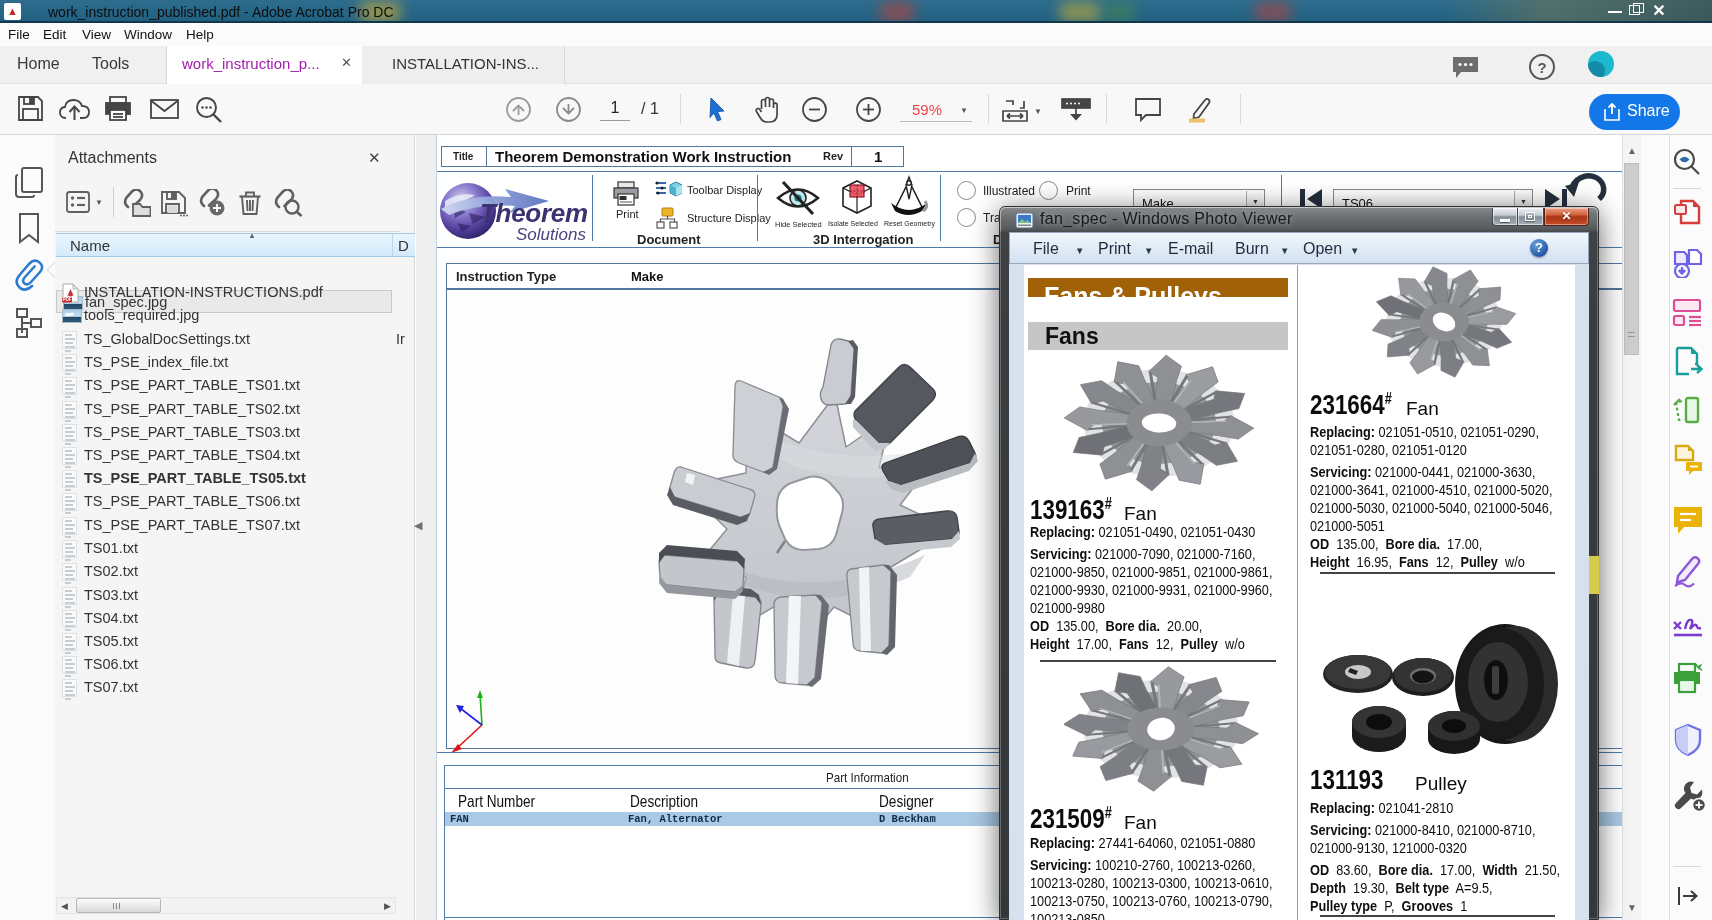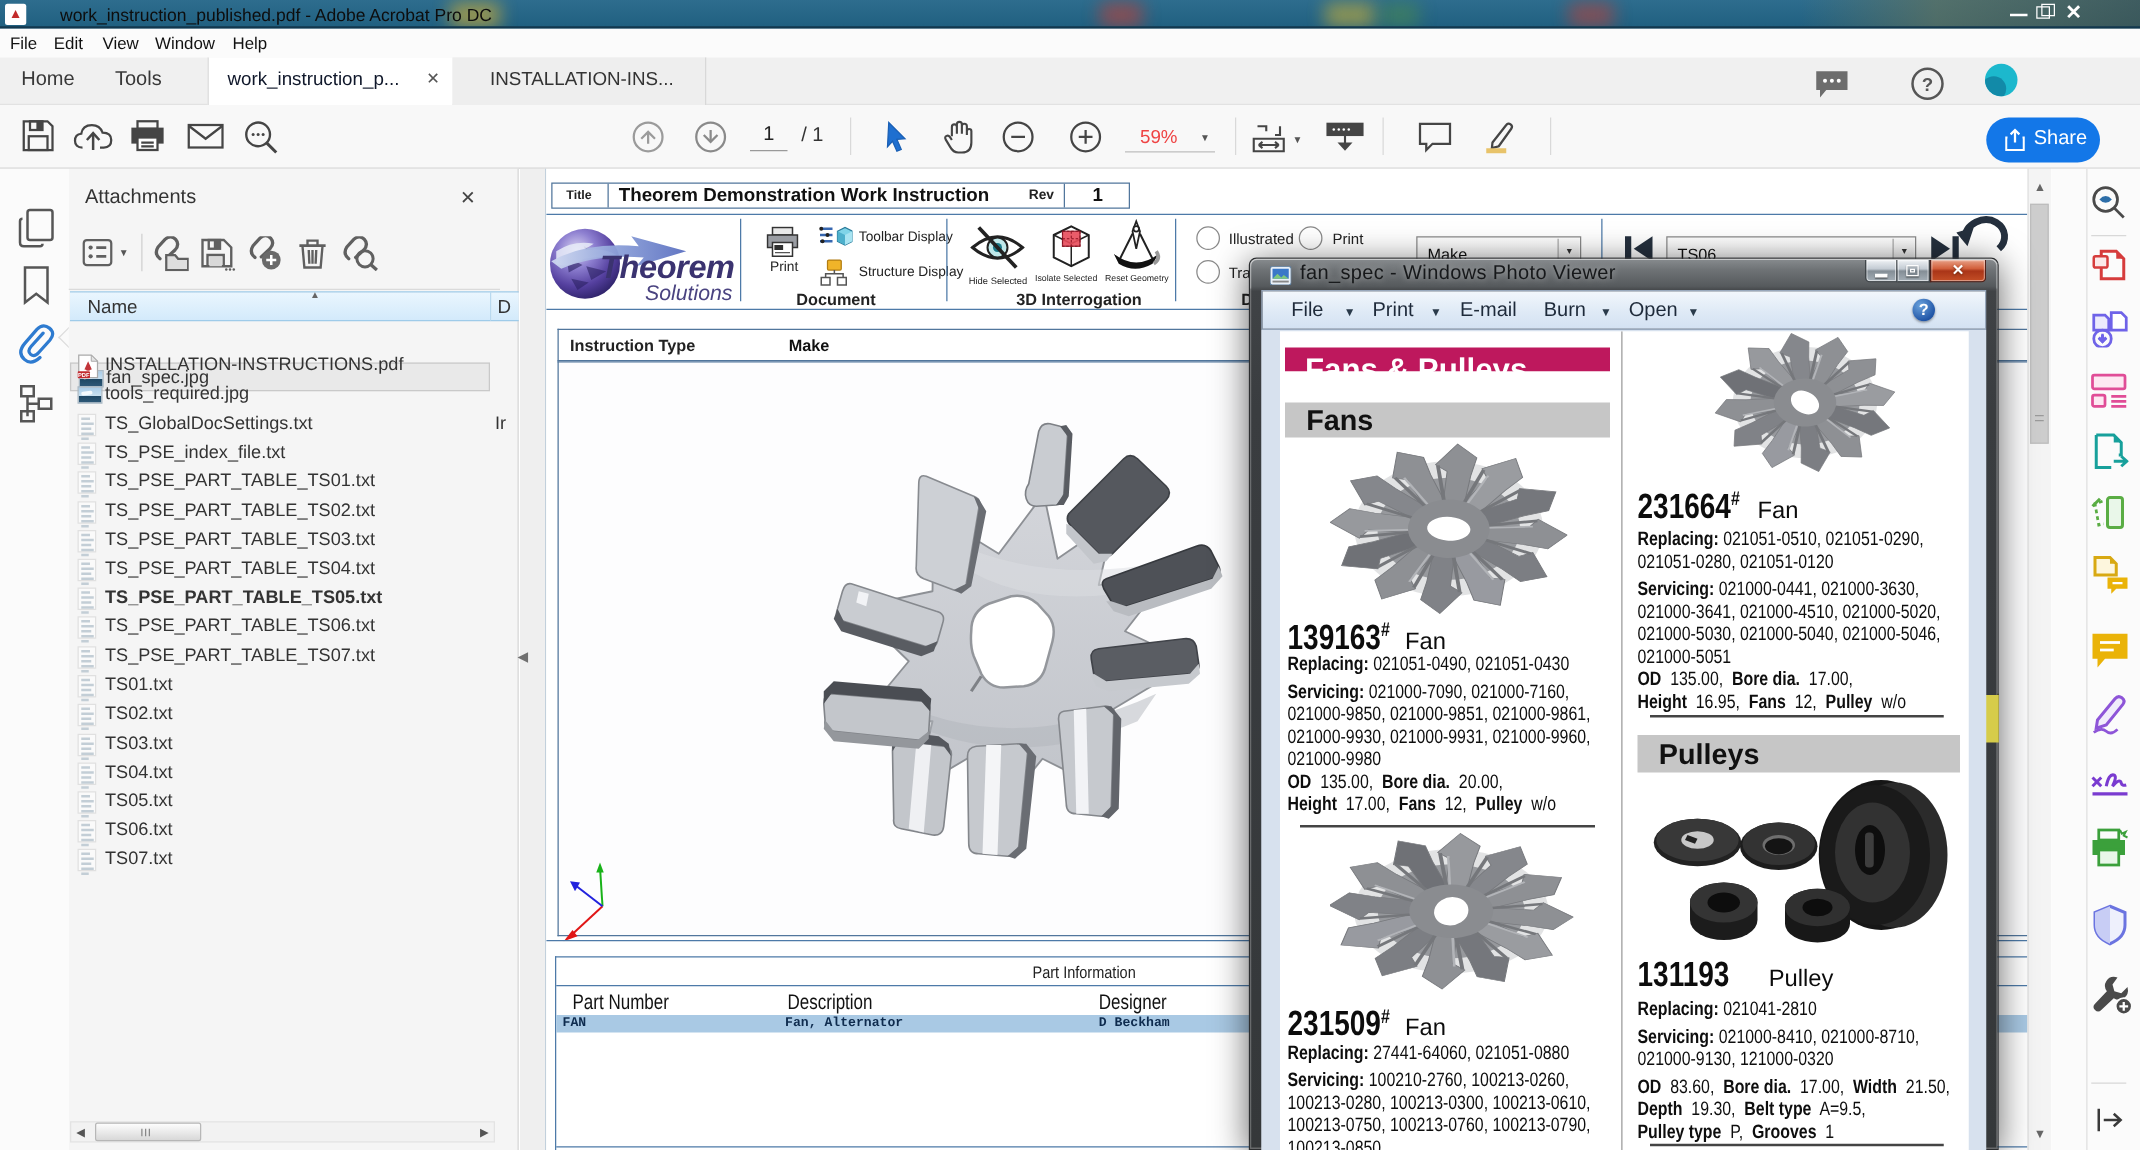--- a/index.html
+++ b/index.html
@@ -34,21 +34,21 @@
 <div class="abs" style="left:8px;top:27px;font-size:13.5px;color:#111;">File</div>
 <div class="abs" style="left:43px;top:27px;font-size:13.5px;color:#111;">Edit</div>
 <div class="abs" style="left:82px;top:27px;font-size:13.5px;color:#111;">View</div>
 <div class="abs" style="left:124px;top:27px;font-size:13.5px;color:#111;">Window</div>
 <div class="abs" style="left:186px;top:27px;font-size:13.5px;color:#111;">Help</div>
 
 <div class="abs" style="left:0;top:46px;width:1712px;height:38px;background:#f0f0f0;border-bottom:1px solid #e2e2e2;"></div>
 <div class="abs" style="left:17px;top:55px;font-size:16px;color:#383838;">Home</div>
 <div class="abs" style="left:92px;top:55px;font-size:16px;color:#383838;">Tools</div>
 <div class="abs" style="left:166px;top:46px;width:196px;height:38px;background:#fff;border-left:1px solid #d8d8d8;"></div>
-<div class="abs" style="left:182px;top:55px;font-size:15px;color:#0f172a;">work_instruction_p...</div>
+<div class="abs" style="left:182px;top:55px;font-size:15px;color:#a21caf;">work_instruction_p...</div>
 <div class="abs" style="left:341px;top:55px;font-size:13px;color:#555;">✕</div>
 <div class="abs" style="left:362px;top:46px;width:203px;height:38px;background:#eeeeee;border-right:1px solid #d8d8d8;"></div>
 <div class="abs" style="left:392px;top:55px;font-size:15px;color:#333;">INSTALLATION-INS...</div>
 
 <svg class="abs" style="left:1452px;top:56px" width="27" height="24" viewBox="0 0 27 24">
   <path d="M1 1 h25 v15 h-17 l-5 6 v-6 H1 z" fill="#6d6d6d"></path>
   <circle cx="8" cy="8.5" r="1.6" fill="#fff"></circle>
     <circle cx="13.5" cy="8.5" r="1.6" fill="#fff"></circle>
     <circle cx="19" cy="8.5" r="1.6" fill="#fff"></circle>
 </svg>
@@ -890,21 +890,21 @@
 
   <div class="abs" style="left:9px;top:57px;width:580px;height:657px;background:#d7e1ee;">
     <style>
       .cattx { font-size:15.5px; color:#0e0e0e; }
       .cattx > div { transform:scaleX(.82); transform-origin:0 0; white-space:nowrap; width:320px; }
     </style>
     <div class="abs" id="catalog" style="left:15px;top:1px;width:551px;height:656px;background:#fff;overflow:hidden;font-family:'Liberation Sans',sans-serif;">
 
       <div class="abs" style="left:273px;top:0;width:1px;height:656px;background:#9a9a9a;"></div>
 
-      <div class="abs" style="left:4px;top:13px;width:260px;height:19px;background:#be185d;">
+      <div class="abs" style="left:4px;top:13px;width:260px;height:19px;background:#a16207;">
         <span class="abs" style="left:16px;top:4px;font-size:25px;font-weight:bold;color:#fff;">Fans &amp; Pulleys</span>
       </div>
       <div class="abs" style="left:4px;top:57px;width:260px;height:28px;background:#c6c6c6;">
         <span class="abs" style="left:17px;top:1px;font-size:23px;font-weight:bold;color:#111;">Fans</span>
       </div>
       <svg class="abs" style="left:40px;top:87px" width="190" height="142" viewBox="-95 -71 190 142">
         <use href="#catfan" transform="scale(1.02,0.73) rotate(8)"></use>
       </svg>
       <div class="abs" style="left:6px;top:229px;font-size:28px;font-weight:bold;color:#0c0c0c;transform:scaleX(.8);transform-origin:0 0;">139163<span style="font-size:16px;position:relative;top:-10px;">#</span></div>
       <div class="abs" style="left:100px;top:238px;font-size:19px;color:#0c0c0c;">Fan</div>
@@ -940,23 +940,20 @@
         <div class="abs" style="top:0px;"><b>Replacing:</b> 021051-0510, 021051-0290,</div>
         <div class="abs" style="top:18px;">021051-0280, 021051-0120</div>
         <div class="abs" style="top:40px;"><b>Servicing:</b> 021000-0441, 021000-3630,</div>
         <div class="abs" style="top:58px;">021000-3641, 021000-4510, 021000-5020,</div>
         <div class="abs" style="top:76px;">021000-5030, 021000-5040, 021000-5046,</div>
         <div class="abs" style="top:94px;">021000-5051</div>
         <div class="abs" style="top:112px;"><b>OD</b>&nbsp; 135.00, &nbsp;<b>Bore dia.</b>&nbsp; 17.00,</div>
         <div class="abs" style="top:130px;"><b>Height</b>&nbsp; 16.95, &nbsp;<b>Fans</b>&nbsp; 12, &nbsp;<b>Pulley</b>&nbsp; w/o</div>
       </div>
       <div class="abs" style="left:296px;top:307px;width:235px;height:2px;background:#444;"></div>
-      <div class="abs" style="left:286px;top:323px;width:258px;height:30px;background:#c6c6c6;">
-        <span class="abs" style="left:17px;top:2px;font-size:23px;font-weight:bold;color:#111;">Pulleys</span>
-      </div>
       <svg class="abs" style="left:296px;top:357px" width="240" height="140" viewBox="0 0 240 140">
 
         <g>
           <ellipse cx="185" cy="62" rx="50" ry="60" fill="#161616"></ellipse>
           <ellipse cx="196" cy="62" rx="42" ry="58" fill="#2b2b2b"></ellipse>
           <ellipse cx="180" cy="62" rx="44" ry="56" fill="#1a1a1a"></ellipse>
           <ellipse cx="178" cy="60" rx="30" ry="40" fill="#323232"></ellipse>
           <ellipse cx="176" cy="58" rx="12" ry="20" fill="#0e0e0e"></ellipse>
           <rect x="172" y="44" width="7" height="28" rx="3" fill="#3e3e3e"></rect>
         </g>

